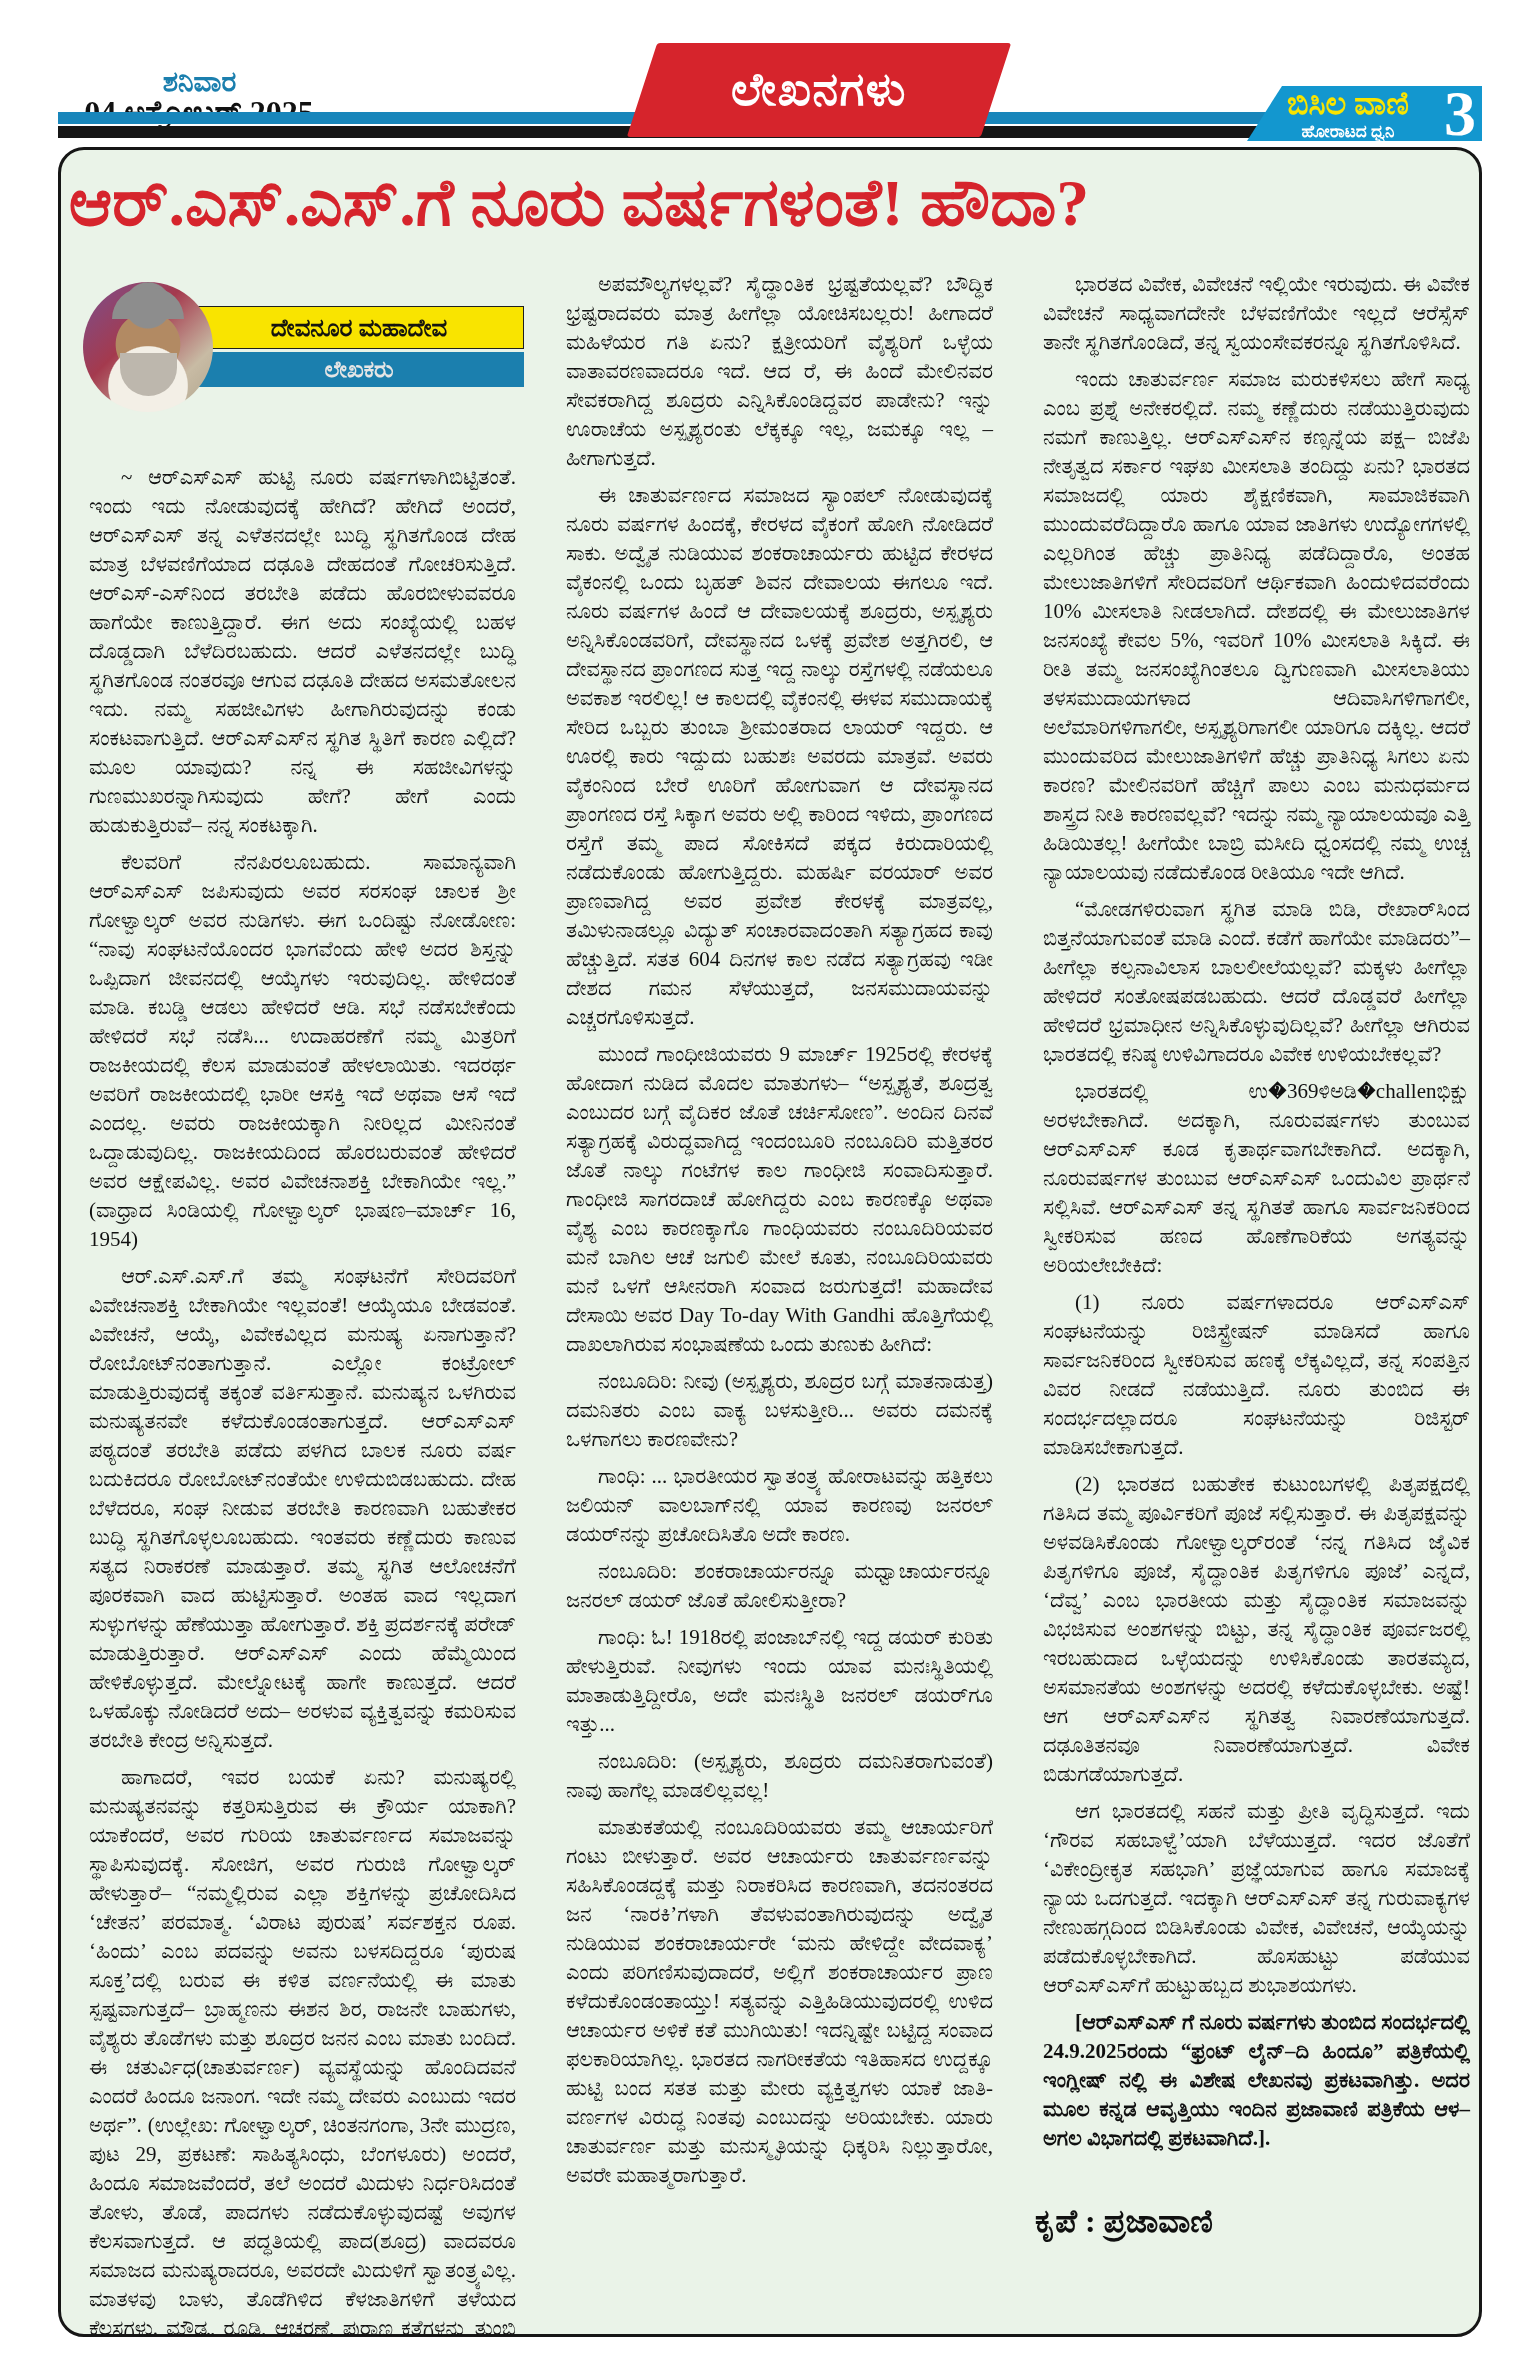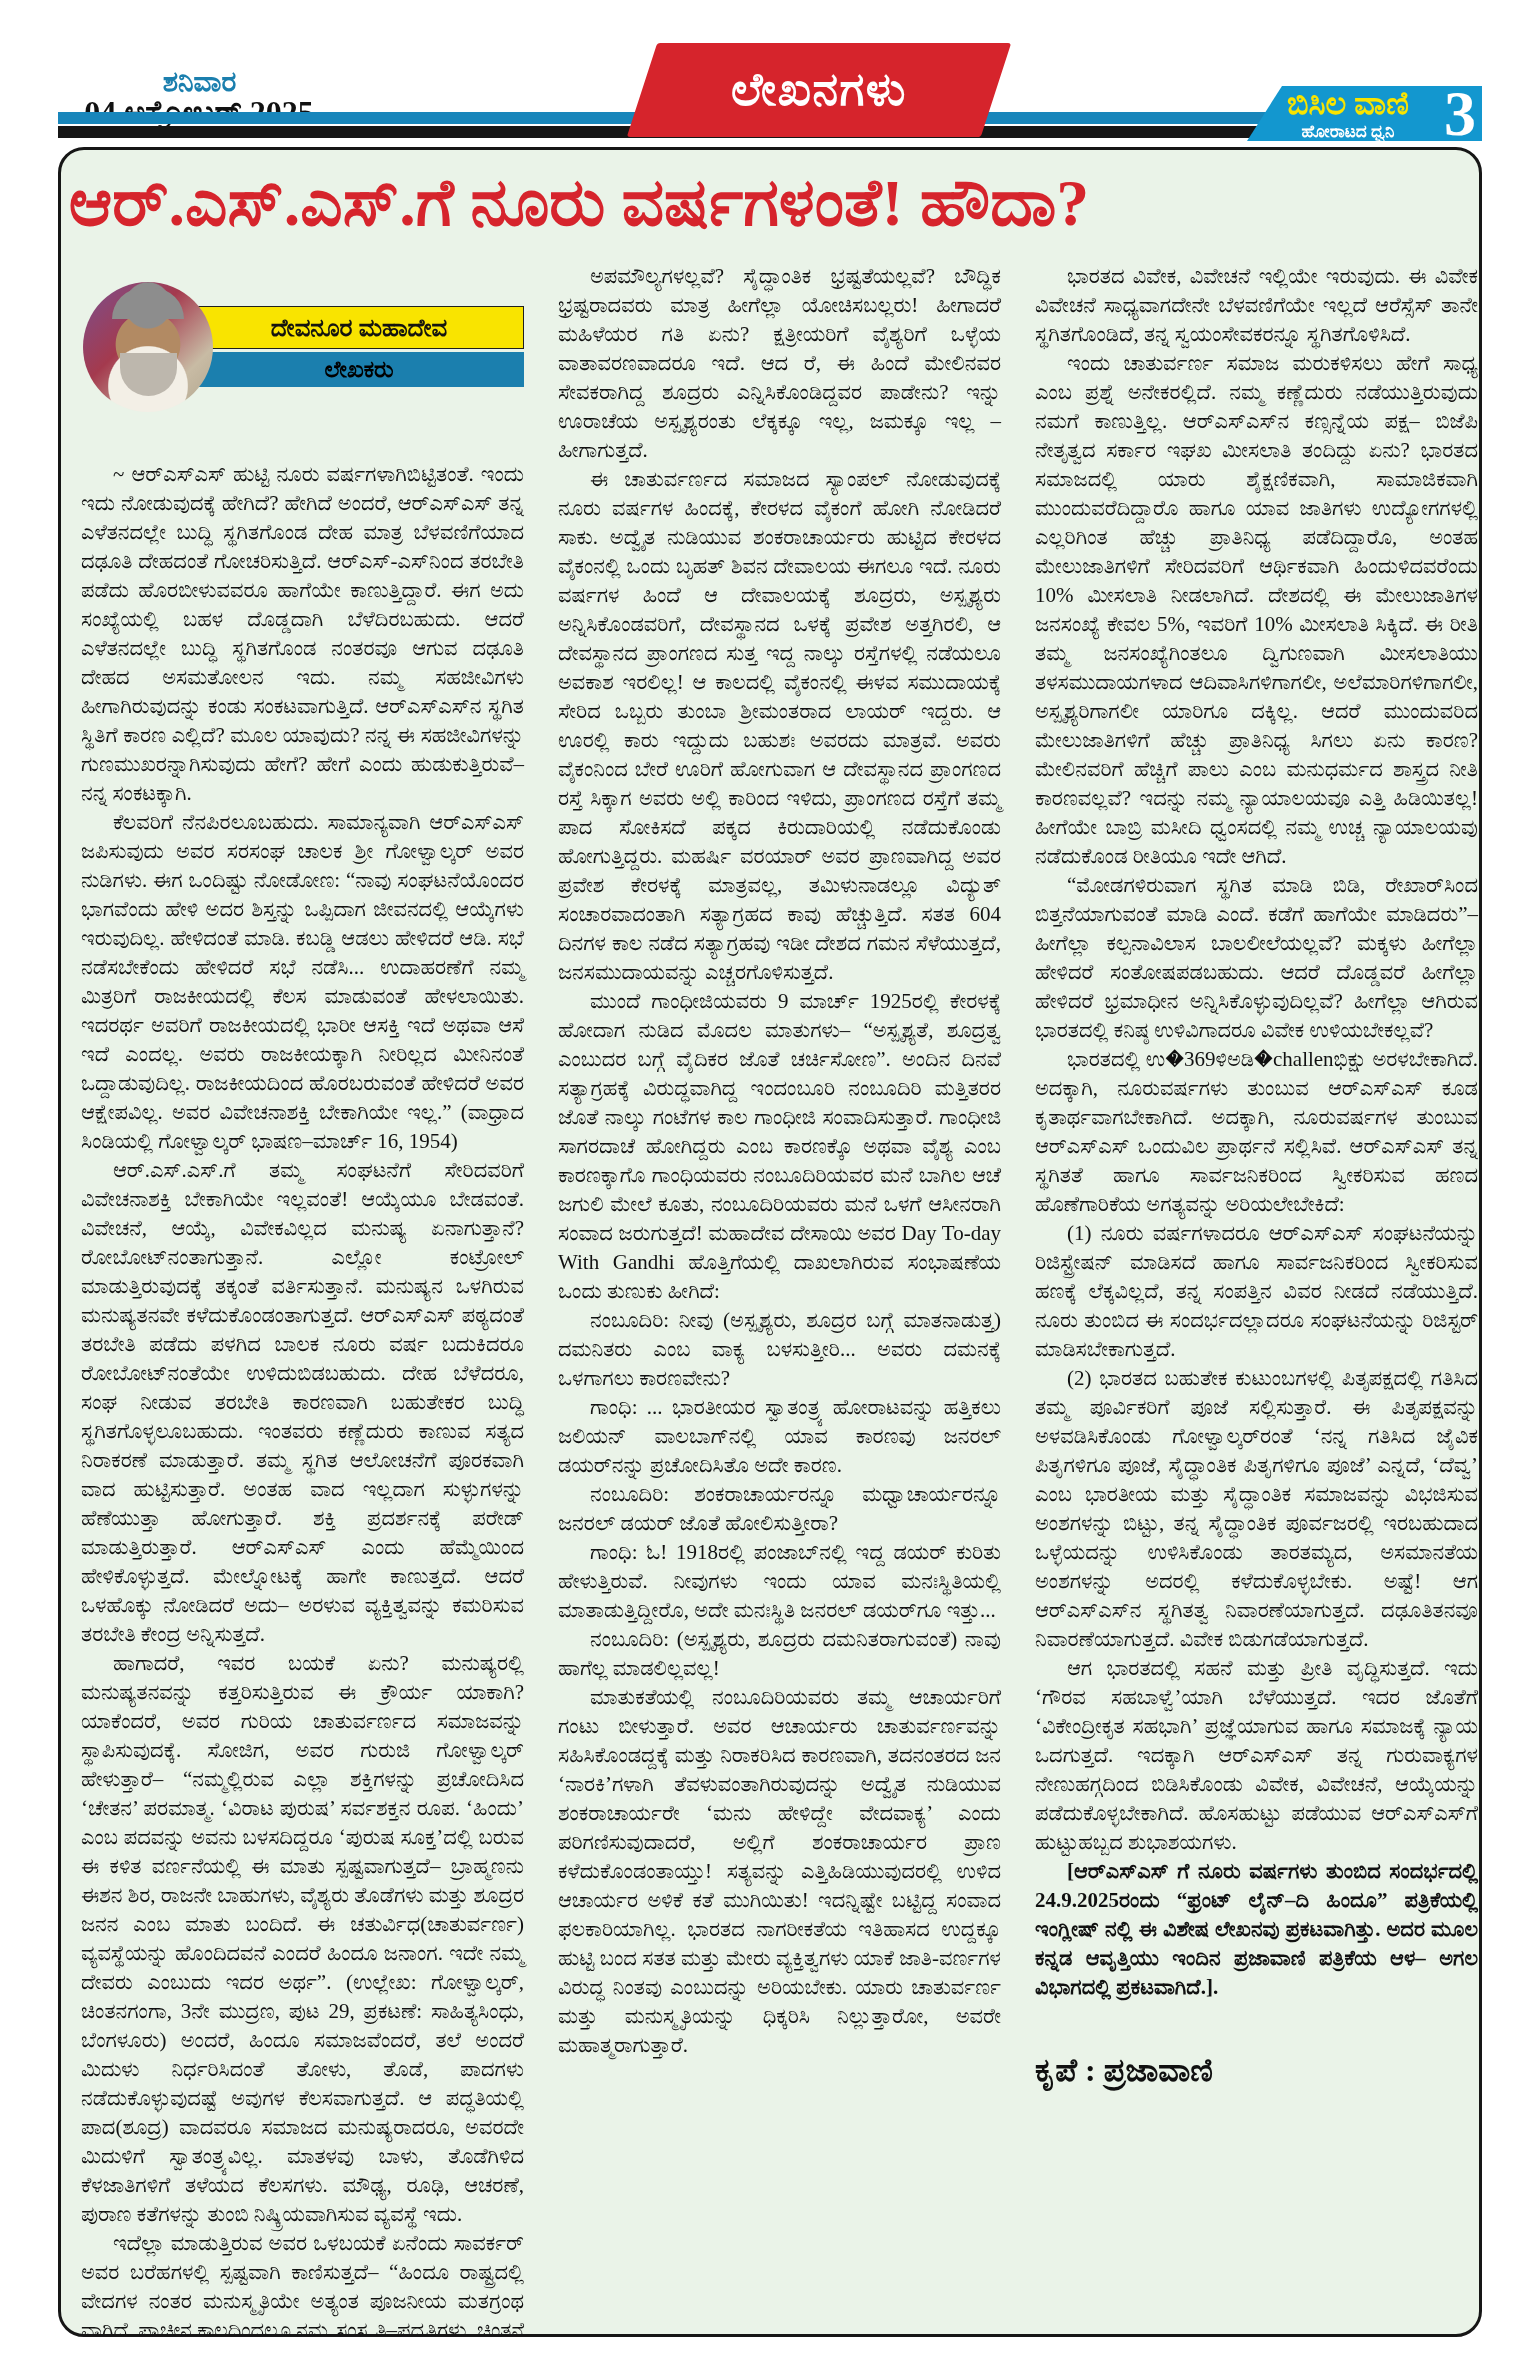--- a/index.html
+++ b/index.html
@@ -44,21 +44,21 @@
   .headline{
     color:#d6242c;font-weight:bold;font-size:66px;
     margin:18.4px 7.7px 4.6px 7.7px;line-height:1.05;
   }
   .cols{
     display:flex;gap:34px;padding:20px 20px 0 20px;box-sizing:border-box;
   }
   .col{
     width:443px;flex:0 0 443px;text-align:justify;font-size:21px;line-height:29px;color:#101010;
   }
-  .para{margin:0;text-indent:32px;}
+  .para{margin:8px;text-indent:32px;}
   .para.b{font-weight:bold;}
   
   .byline{position:relative;height:193px;margin-bottom:4.6px;}
   .author-photo{
     position:absolute;left:1.5px;top:20px;width:130px;height:130px;border-radius:50%;
     background:
       radial-gradient(circle at 50% 18%, #8d8d8d 0 18%, transparent 19%),
       radial-gradient(circle at 50% 80%, #f3efe6 0 32%, transparent 33%),
       radial-gradient(circle at 50% 48%, #b28a63 0 34%, transparent 35%),
       linear-gradient(135deg,#7a4f8f 0%, #a43a4e 40%, #c8bba4 75%, #b0a48d 100%);
@@ -74,21 +74,21 @@
   }
   .name-box{
     position:absolute;left:113px;right:0;top:44px;height:41px;background:#f9e400;
     border:1.5px solid #20201d;display:flex;align-items:center;justify-content:center;z-index:1;
   }
   .name-box span{font-weight:bold;font-size:24.5px;color:#14140f;}
   .role-box{
     position:absolute;left:113px;right:0;top:90px;height:35px;background:#1b7fae;
     display:flex;align-items:center;justify-content:center;z-index:1;
   }
-  .role-box span{font-weight:bold;font-size:23px;color:#000000;}
+  .role-box span{font-weight:bold;font-size:23px;color:#e5e5e5;}
   
   .credit{
     text-align:left;font-weight:bold;font-size:32px;margin-top:54px;padding-right:17px;
   }
 </style>
 </head>
 <body>
 
 <div>
   <div class="day">ಶನಿವಾರ</div>

